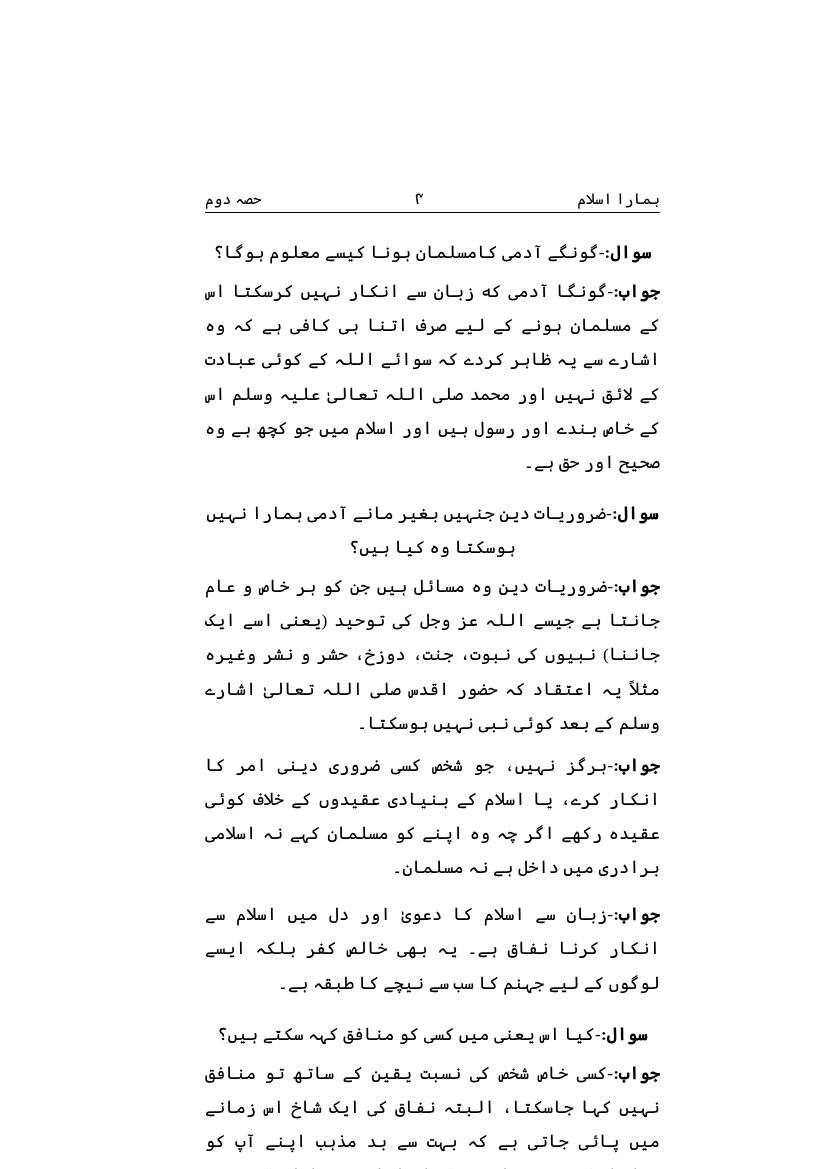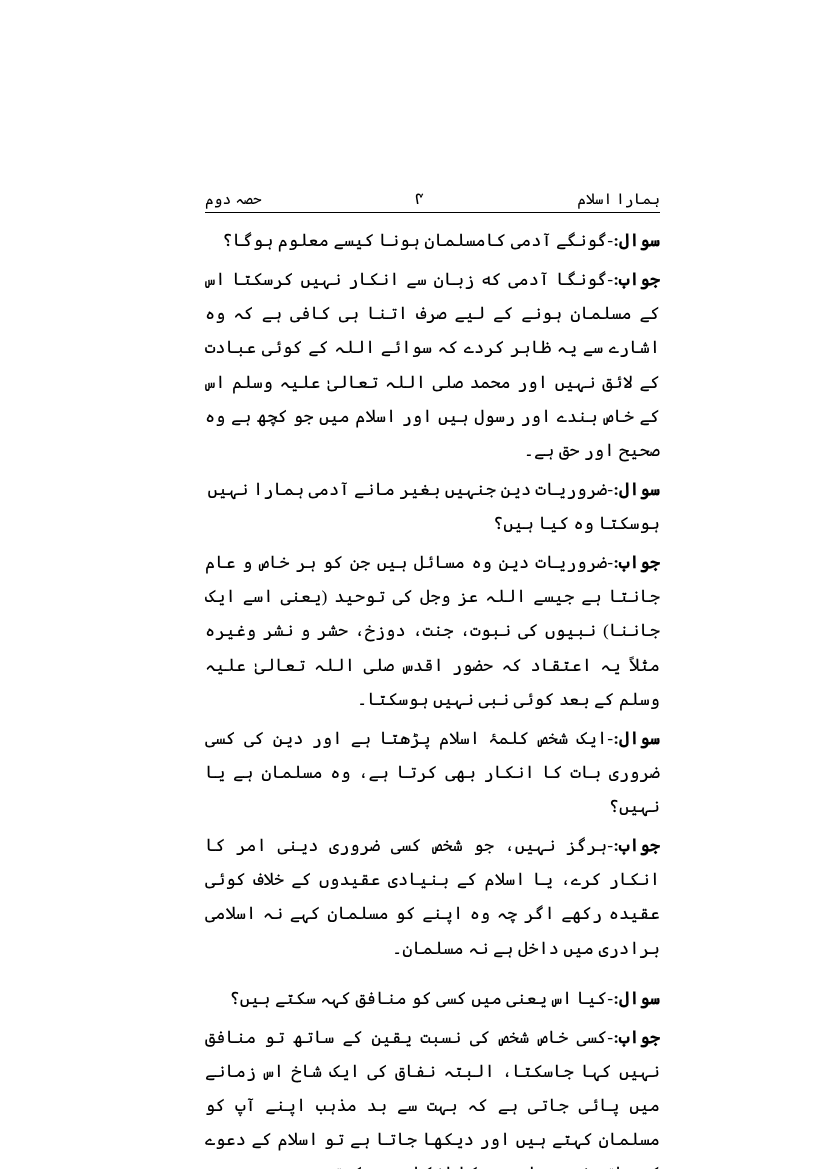--- a/index.html
+++ b/index.html
@@ -63,22 +63,23 @@
   }
   .para {
     font-size: 17.5px;
     line-height: 1.95;
     text-align: justify;
     text-justify: inter-word;
     margin: 0;
     padding: 0;
   }
   .para.q {
-    text-align: right;            
+    text-align: center;            
     direction: rtl;
+    margin-top: 12px;
   }
   .para.q .lbl,
   .para.a .lbl {
     font-weight: bold;
   }
   .para.a {
     text-align: justify;
   }
 
   .spacer-sm { height: 8px; }
@@ -116,43 +117,43 @@
 
       <div class="qa-item">
         <p class="para q">
           <span class="lbl">سوال:</span><span>-</span><span>ضروریات دین جنہیں بغیر مانے آدمی ہمارا نہیں ہوسکتا وہ کیا ہیں؟</span>
         </p>
       </div>
       <div class="spacer-xs"></div>
 
       <div class="qa-item">
         <p class="para a">
-          <span class="lbl">جواب:</span><span>-</span><span>ضروریات دین وہ مسائل ہیں جن کو ہر خاص و عام جانتا ہے جیسے اللہ عز وجل کی توحید (یعنی اسے ایک جاننا) نبیوں کی نبوت، جنت، دوزخ، حشر و نشر وغیرہ مثلاً یہ اعتقاد کہ حضور اقدس صلی اللہ تعالیٰ علیہ وسلم کے بعد کوئی نبی نہیں ہوسکتا۔</span>
+          <span class="lbl">جواب:</span><span>-</span><span>ضروریات دین وہ مسائل ہیں جن کو ہر خاص و عام جانتا ہے جیسے اللہ عز وجل کی توحید (یعنی اسے ایک جاننا) نبیوں کی نبوت، جنت، دوزخ، حشر و نشر وغیرہ مثلاً یہ اعتقاد کہ حضور اقدس صلی اللہ تعالیٰ اشارے وسلم کے بعد کوئی نبی نہیں ہوسکتا۔</span>
         </p>
       </div>
 
       <div class="spacer-xs"></div>
 
-      <div class="qa-item">
-        <p class="para a">
-          <span class="lbl">سوال:</span><span>-</span><span>ایک شخص کلمۂ اسلام پڑھتا ہے اور دین کی کسی ضروری بات کا انکار بھی کرتا ہے، وہ مسلمان ہے یا نہیں؟</span>
-        </p>
-      </div>
       <div class="spacer-xs"></div>
 
       <div class="qa-item">
         <p class="para a">
           <span class="lbl">جواب:</span><span>-</span><span>ہرگز نہیں، جو شخص کسی ضروری دینی امر کا انکار کرے، یا اسلام کے بنیادی عقیدوں کے خلاف کوئی عقیدہ رکھے اگر چہ وہ اپنے کو مسلمان کہے نہ اسلامی برادری میں داخل ہے نہ مسلمان۔</span>
         </p>
       </div>
 
       <div class="spacer-sm"></div>
 
       <div class="spacer-xs"></div>
 
+      <div class="qa-item">
+        <p class="para a">
+          <span class="lbl">جواب:</span><span>-</span><span>زبان سے اسلام کا دعویٰ اور دل میں اسلام سے انکار کرنا نفاق ہے۔ یہ بھی خالص کفر بلکہ ایسے لوگوں کے لیے جہنم کا سب سے نیچے کا طبقہ ہے۔</span>
+        </p>
+      </div>
 
       <div class="spacer-xs"></div>
 
       <div class="qa-item">
         <p class="para q">
           <span class="lbl">سوال:</span><span>-</span><span>کیا اس یعنی میں کسی کو منافق کہہ سکتے ہیں؟</span>
         </p>
       </div>
       <div class="spacer-xs"></div>
 

